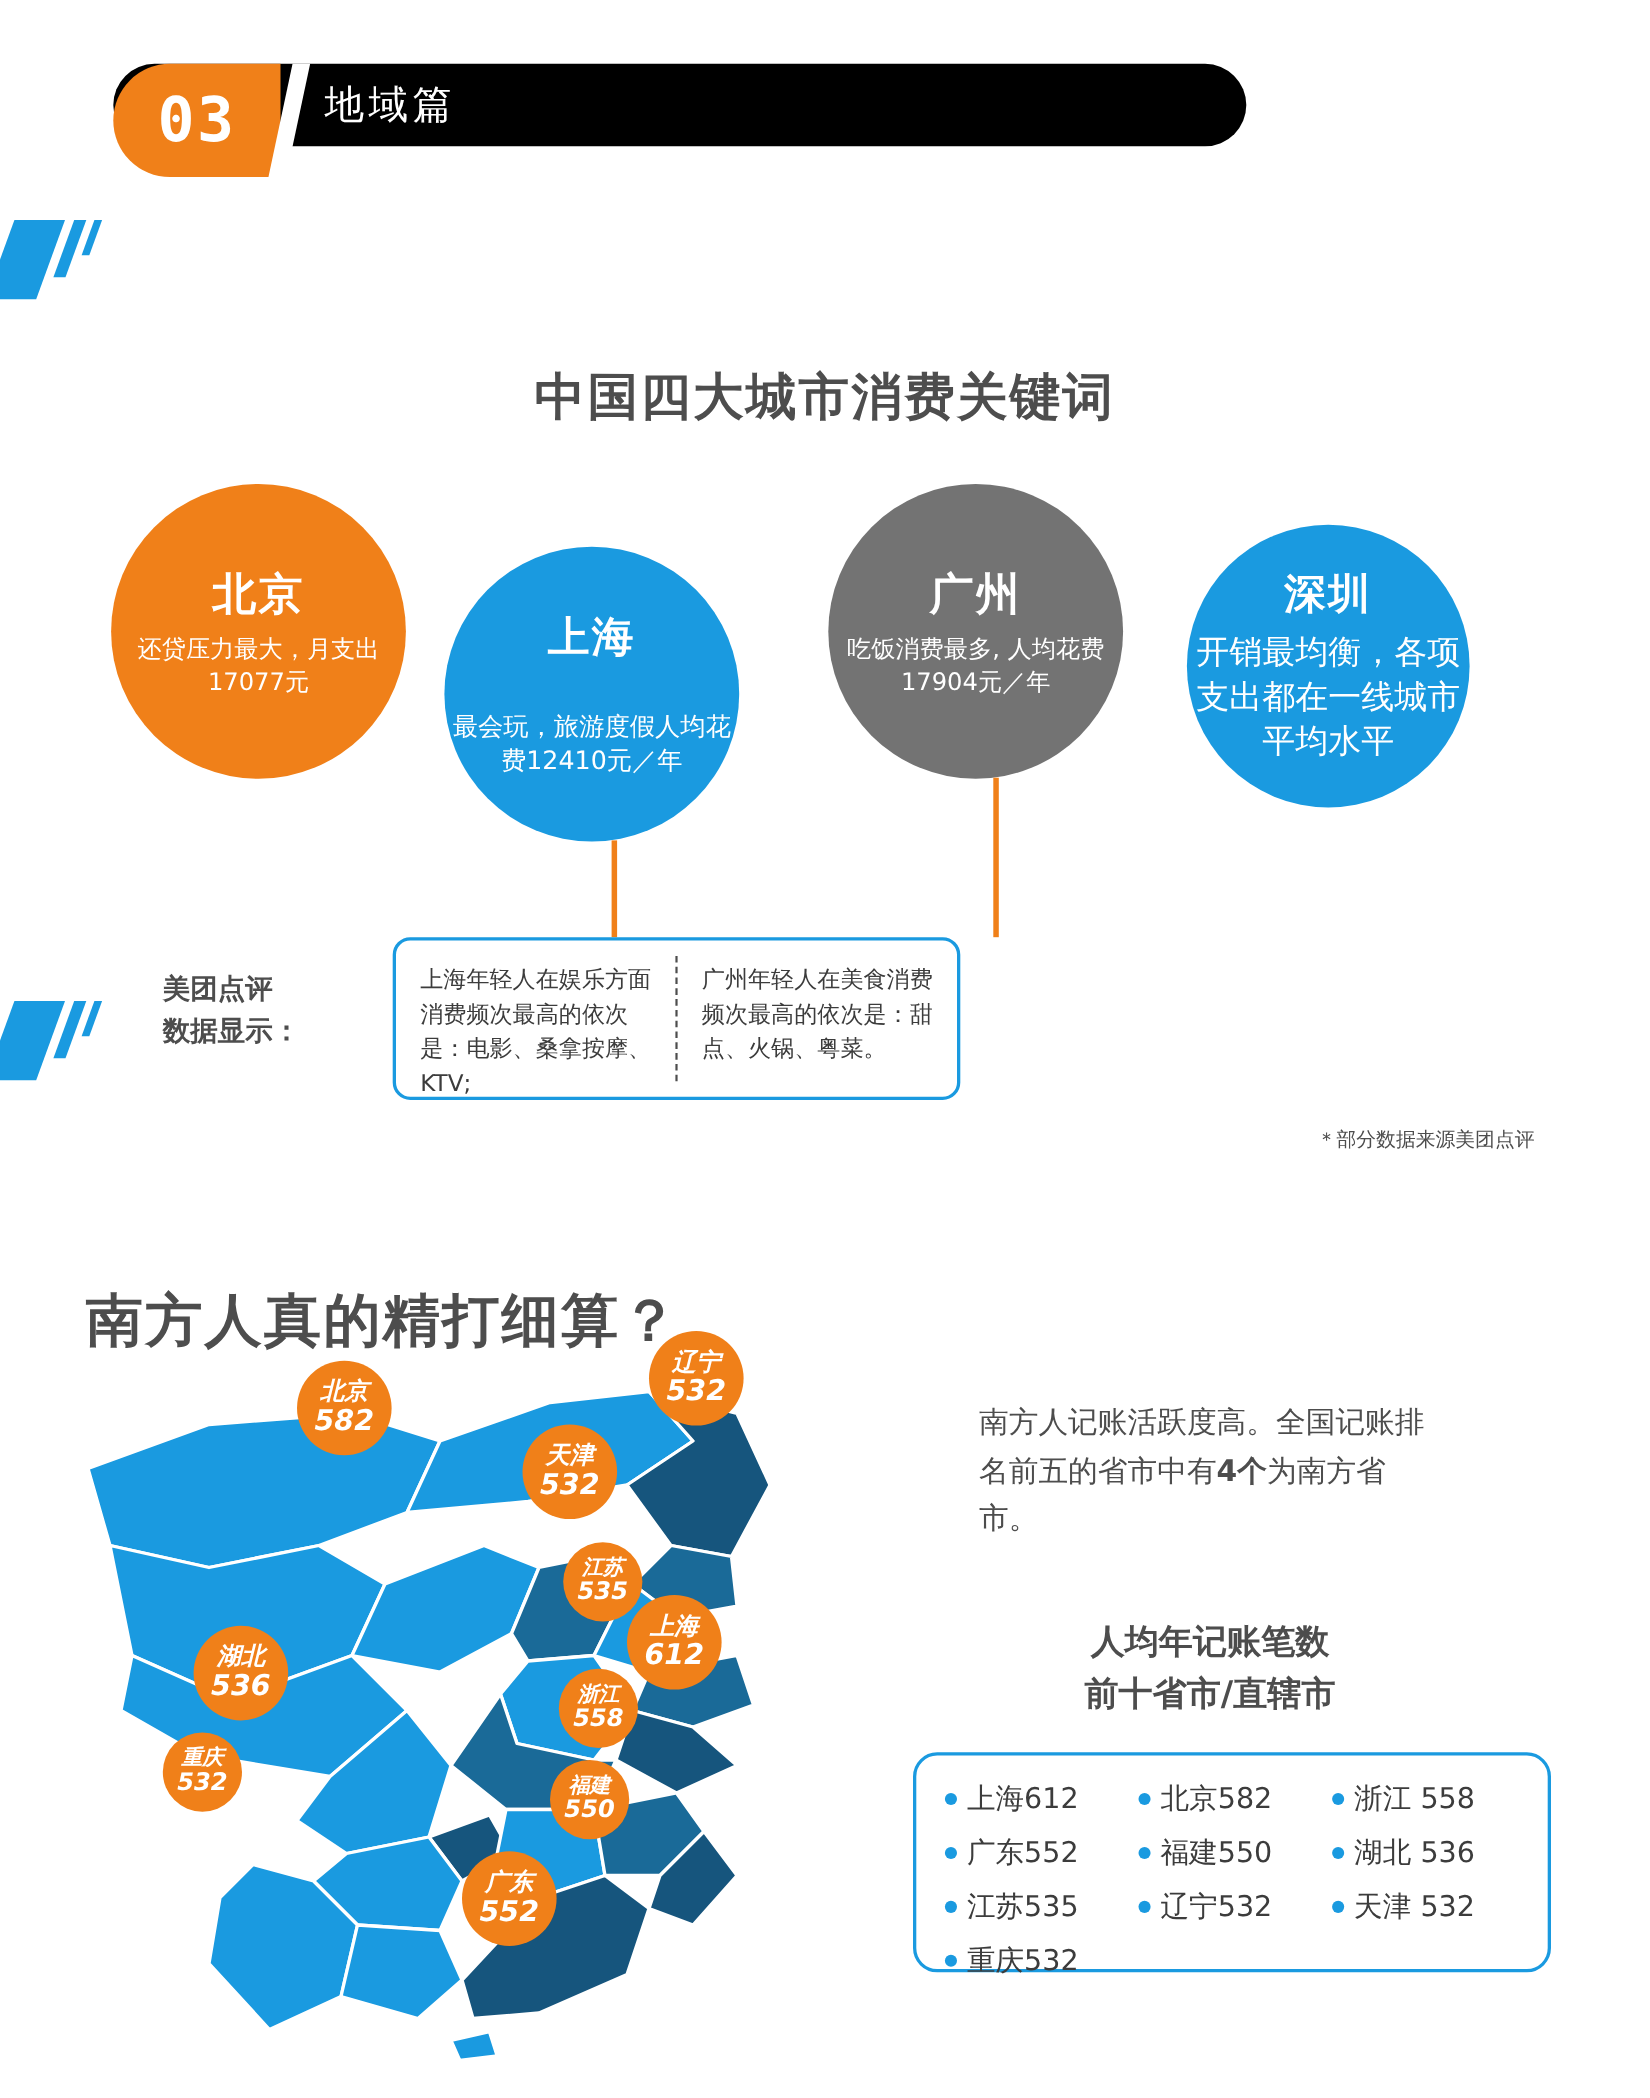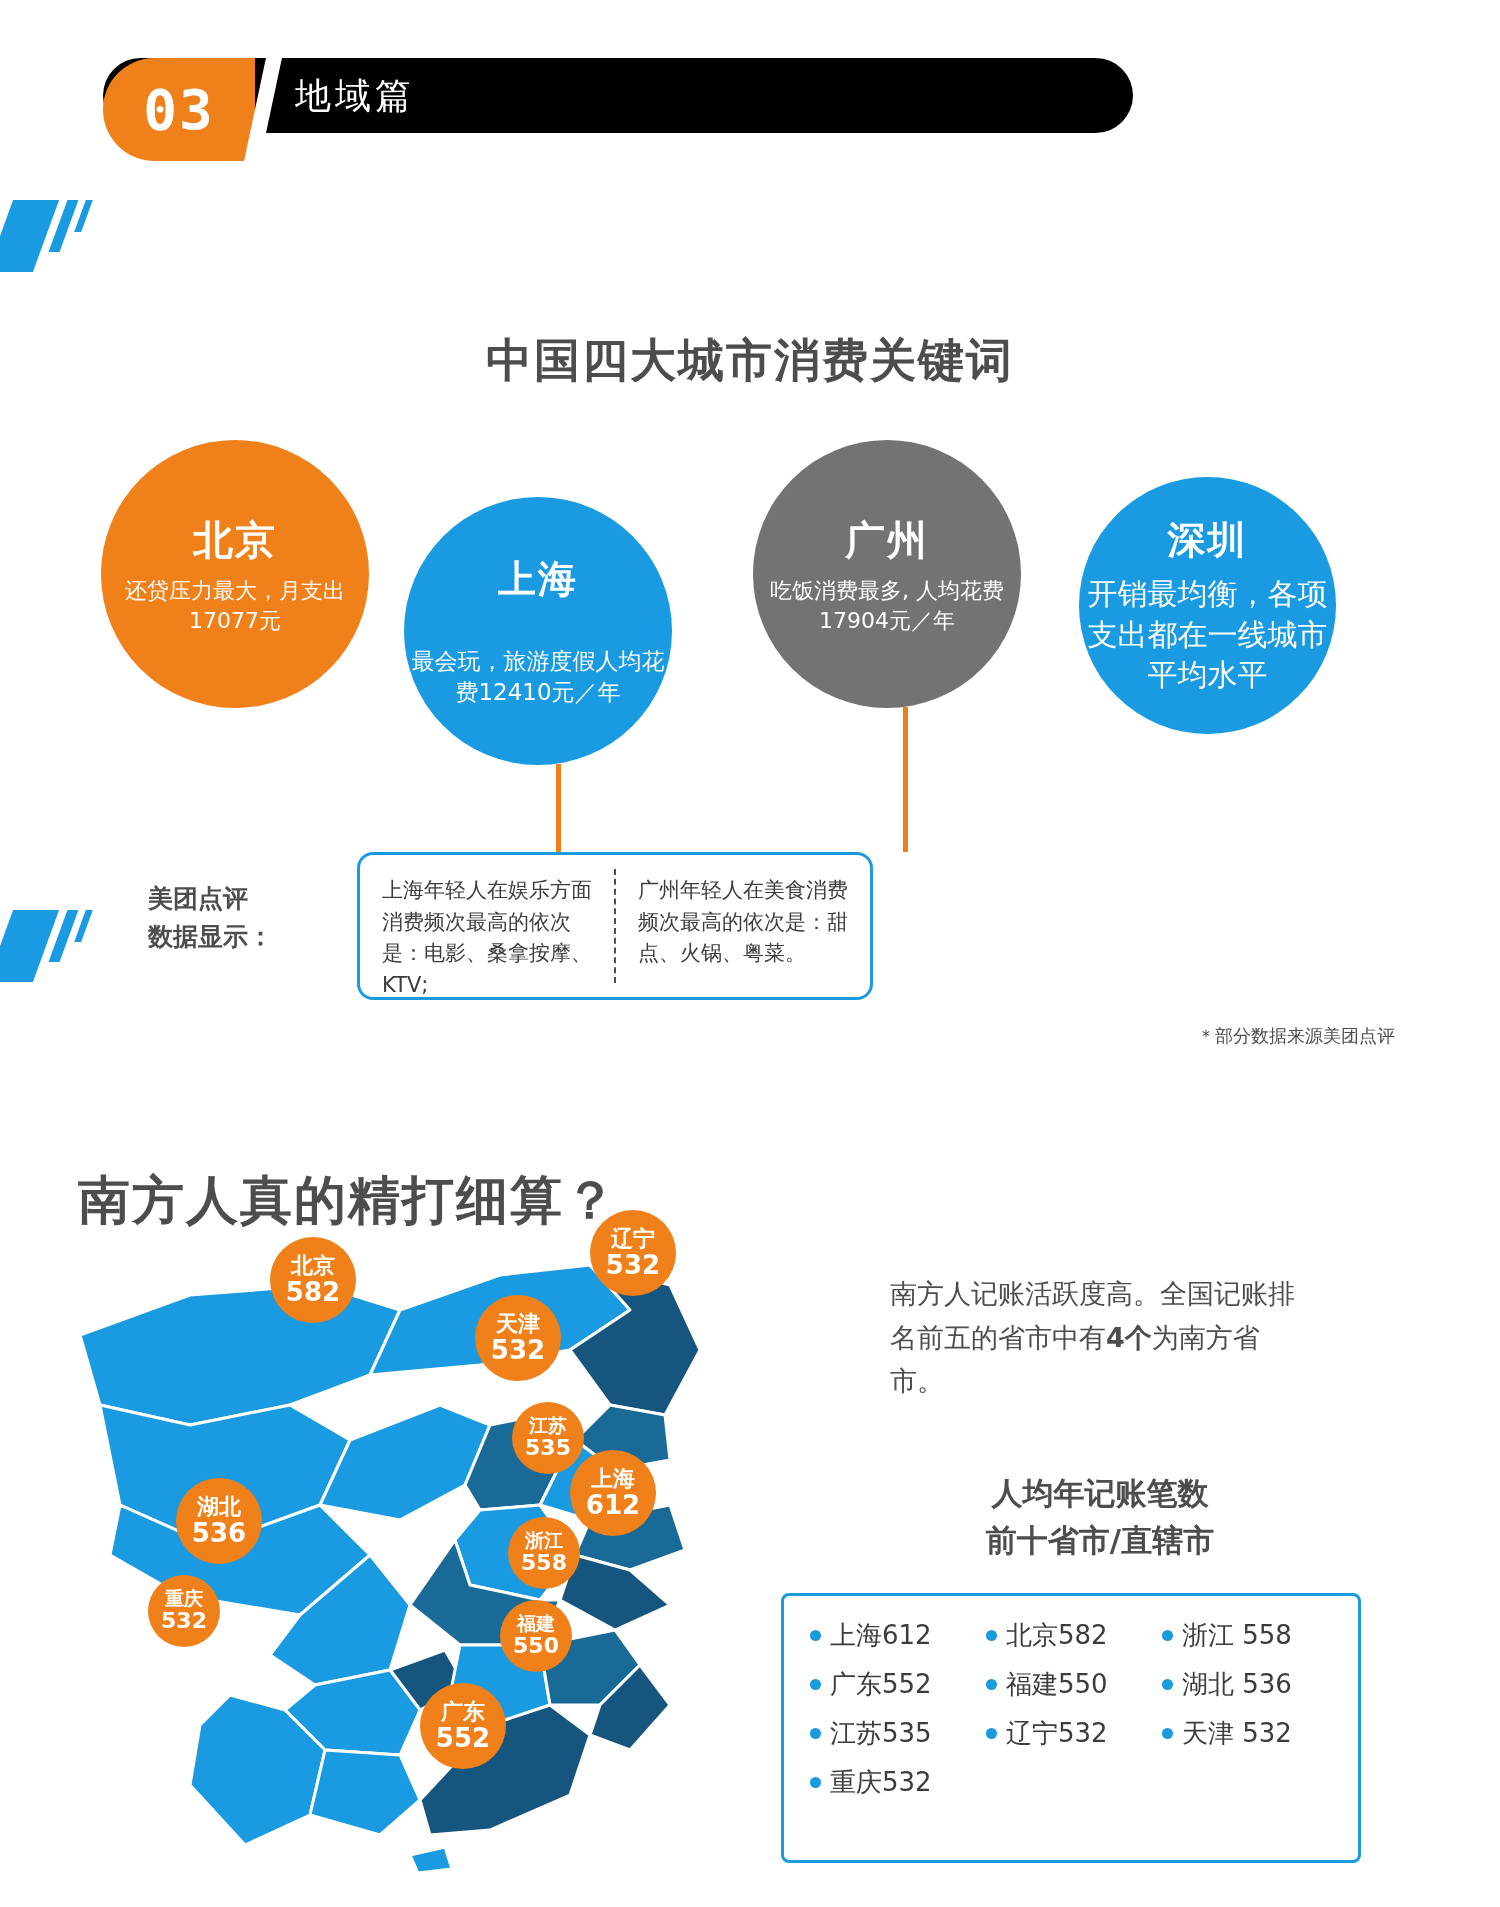--- a/index.html
+++ b/index.html
@@ -99,43 +99,43 @@
     position:absolute;left:78px;top:1166px;
     font-size:52px;font-weight:bold;color:#4d4d4d;letter-spacing:2px;
   }
 
   .map-wrap{position:absolute;left:70px;top:1255px;width:690px;height:620px;}
   .map-wrap svg{display:block;}
 
   .map-pin{
     position:absolute;width:86px;height:86px;border-radius:50%;
     background:#f08019;color:#fff;display:flex;flex-direction:column;
-    align-items:center;justify-content:center;text-align:center;line-height:1.1;
+    align-items:center;justify-content:center;text-align:center;line-height:1.1;font-style:italic;
   }
   .map-pin.sm{width:72px;height:72px;}
   .map-pin .p-name{font-size:22px;font-weight:bold;}
   .map-pin .p-val{font-size:26px;font-weight:bold;}
   .map-pin.sm .p-name{font-size:19px;}
   .map-pin.sm .p-val{font-size:22px;}
 
   .pin-tail{position:absolute;background:#f08019;height:9px;transform-origin:left center;}
 
   .right-para{
     position:absolute;left:890px;top:1272px;width:420px;
     font-size:27px;line-height:1.62;color:#4d4d4d;
   }
   .right-para b{font-weight:bold;}
 
   .rank-title{
     position:absolute;left:860px;top:1470px;width:480px;text-align:center;
     font-size:31px;font-weight:bold;color:#4d4d4d;line-height:1.5;
   }
   .rank-box{
-    position:absolute;left:781px;top:1593px;width:580px;height:270px;
-    border:3px solid #1a9ae0;border-radius:8px;box-sizing:border-box;
+    position:absolute;left:830px;top:1593px;width:580px;height:200px;
+    border:3px solid #1a9ae0;border-radius:22px;box-sizing:border-box;
     padding:22px 20px 0 26px;
   }
   .rank-row{display:flex;margin-bottom:14px;}
   .rank-item{
     display:flex;align-items:center;font-size:26px;color:#3c3c3c;
     width:178px;
   }
   .rank-dot{
     width:11px;height:11px;border-radius:50%;background:#1a9ae0;
     margin-right:9px;flex:none;

